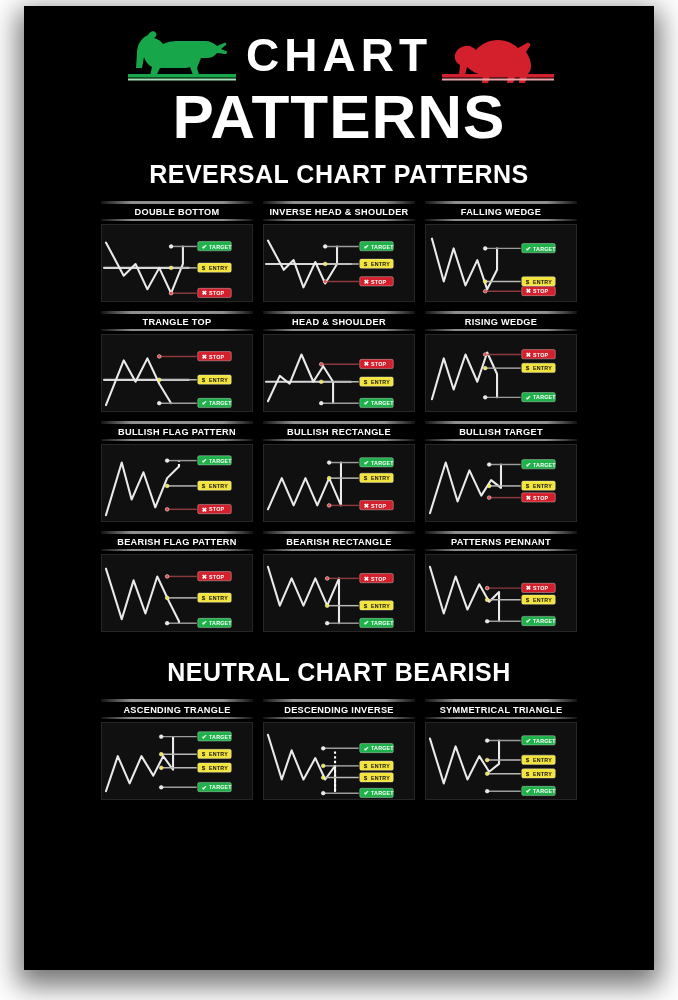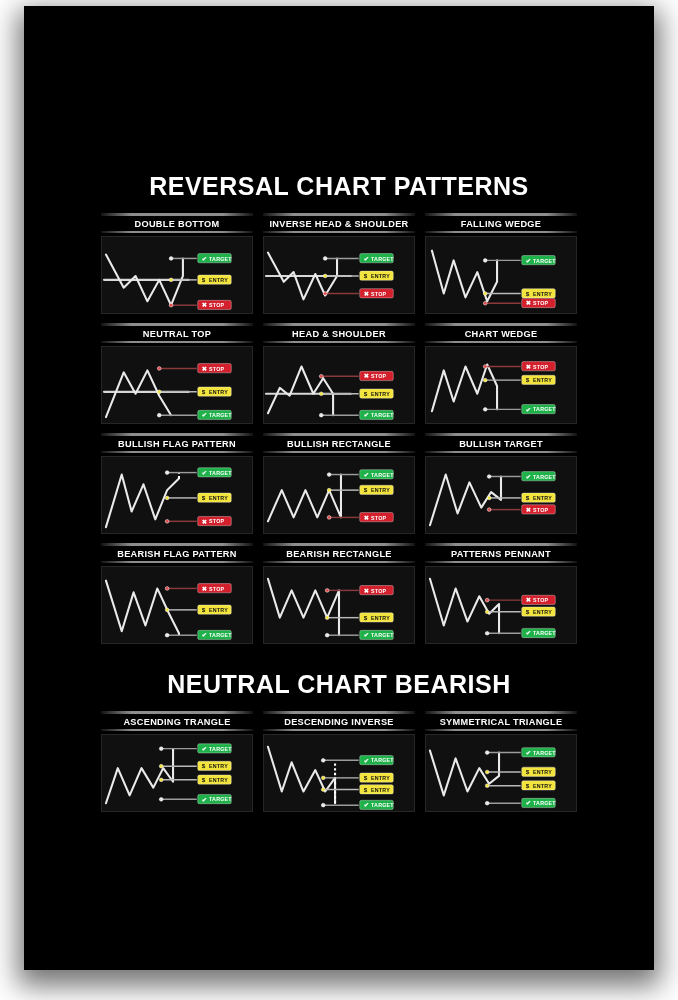--- a/index.html
+++ b/index.html
@@ -62,21 +62,21 @@
     margin-top: -2px;
   }
 
   
   .section-title {
     text-align: center;
     color: #ffffff;
     font-size: 25px;
     font-weight: 800;
     letter-spacing: 0.5px;
-    margin: 26px 0 12px 0;
+    margin: 14px 0 12px 0;
   }
   .section-title.mt-lg { margin-top: 26px; }
 
   .grid-wrap {
     position: relative;
     padding: 0 14px;
   }
   .row {
     display: flex;
     justify-content: center;
@@ -122,20 +122,42 @@
   .side.left  { left: 5px; }
   .side.right { right: 5px; }
 </style>
 </head>
 <body>
 
 <div id="poster-frame">
   <div id="poster">
 
     <div class="header">
+      <div class="header-top">
+
+        <div class="bull-logo">
+          <svg viewBox="0 0 118 60">
+            <path fill="#18a64a" d="M30 10c2-4 6-5 8-2 1 2 0 4-2 5 4 1 7 3 9 6 4-2 9-3 14-3h28c5 0 9 2 12 5l7-3c2-1 3 1 2 2l-5 4 5 2c2 1 1 3-1 3l-8-1c-2 3-6 5-10 5h-6l-4 10 2 7h-6l-3-8-4 1H42l-4 8h-6l2-9c-4-2-7-6-8-10l-2 11h-6l1-15c0-8 4-15 11-18z"></path>
+            <rect x="10" y="49" width="110" height="3.5" fill="#18a64a"></rect>
+            <rect x="10" y="53.5" width="110" height="2" fill="#9fe3b6"></rect>
+          </svg>
+        </div>
+
+        <div class="word-chart">CHART</div>
+
+        <div class="bear-logo">
+          <svg viewBox="0 0 118 60">
+            <path fill="#d4202c" d="M18 40c-4-2-6-6-5-10 1-5 5-8 10-9 4-1 8 1 11 4 5-6 13-10 22-10 8 0 15 3 20 8l9-5c2-1 4 1 3 3l-4 6c3 4 5 9 5 14 0 3-1 6-3 8l-3 9h-6l1-8-5 2-2 6h-6l1-7H48l-2 7h-6l1-8c-6-1-12-4-16-8l-2 8h-6z"></path>
+            <rect x="0" y="49" width="112" height="3.5" fill="#d4202c"></rect>
+            <rect x="0" y="53.5" width="112" height="2" fill="#f0a4aa"></rect>
+          </svg>
+        </div>
+
+      </div>
+      <div class="word-patterns">PATTERNS</div>
     </div>
 
     <div id="sections-host">
         <div class="section-title">REVERSAL CHART PATTERNS</div>
         <div class="grid-wrap">
           <div class="row">
             <div class="card">
               <div class="card-topline"></div>
               <div class="card-title">DOUBLE BOTTOM</div>
               <div class="card-underline"></div>
@@ -230,21 +252,21 @@
                     <text x="101" y="70.3" font-size="6.4" font-family="&quot;Liberation Sans&quot;, sans-serif" font-weight="700" fill="#ffffff">✖</text>
                     <text x="108.5" y="70.2" font-size="5.4" font-family="&quot;Liberation Sans&quot;, sans-serif" font-weight="700" letter-spacing="0.2" fill="#ffffff">STOP</text>
                   </g>
                 </svg>
               </div>
             </div>
           </div>
           <div class="row">
             <div class="card">
               <div class="card-topline"></div>
-              <div class="card-title">NEUTRAL TOP</div>
+              <div class="card-title">TRANGLE TOP</div>
               <div class="card-underline"></div>
               <div class="card-canvas">
                 <svg viewBox="0 0 152 78" preserveAspectRatio="none">
                   <line x1="2" y1="46" x2="88" y2="46" stroke="#d8d8d8" stroke-width="2.2" stroke-linecap="round"></line>
                   <path d="M4 72L22 26L34 48L46 24L58 50L70 70L70 70" fill="none" stroke="#eaeaea" stroke-width="2.1" stroke-linejoin="round" stroke-linecap="round"></path>
                   <line x1="70" y1="70" x2="70" y2="70" stroke="#ffffff" stroke-width="2.1" stroke-dasharray="2.4 2.4"></line>
                   <line x1="58" y1="22" x2="96" y2="22" stroke="#8a3a3d" stroke-width="1.5"></line>
                   <circle cx="58" cy="22" r="1.9" fill="#e04b4b" stroke="#ffffff" stroke-width="0.5"></circle>
                   <g>
                     <rect x="97" y="17" width="34" height="9.5" rx="1.6" fill="#d4202c" stroke="rgba(255,255,255,0.55)" stroke-width="0.6"></rect>
@@ -296,21 +318,21 @@
                   <g>
                     <rect x="97" y="65" width="34" height="9.5" rx="1.6" fill="#1fb24a" stroke="rgba(255,255,255,0.55)" stroke-width="0.6"></rect>
                     <text x="101" y="72.3" font-size="6.4" font-family="&quot;Liberation Sans&quot;, sans-serif" font-weight="700" fill="#ffffff">✔</text>
                     <text x="108.5" y="72.2" font-size="5.4" font-family="&quot;Liberation Sans&quot;, sans-serif" font-weight="700" letter-spacing="0.2" fill="#ffffff">TARGET</text>
                   </g>
                 </svg>
               </div>
             </div>
             <div class="card">
               <div class="card-topline"></div>
-              <div class="card-title">CHART WEDGE</div>
+              <div class="card-title">RISING WEDGE</div>
               <div class="card-underline"></div>
               <div class="card-canvas">
                 <svg viewBox="0 0 152 78" preserveAspectRatio="none">
                   <path d="M6 66L18 24L28 56L40 20L52 48L62 18L72 40L72 64" fill="none" stroke="#eaeaea" stroke-width="2.1" stroke-linejoin="round" stroke-linecap="round"></path>
                   <line x1="72" y1="64" x2="72" y2="64" stroke="#ffffff" stroke-width="2.1" stroke-dasharray="2.4 2.4"></line>
                   <line x1="60" y1="20" x2="96" y2="20" stroke="#8a3a3d" stroke-width="1.5"></line>
                   <circle cx="60" cy="20" r="1.9" fill="#e04b4b" stroke="#ffffff" stroke-width="0.5"></circle>
                   <g>
                     <rect x="97" y="15" width="34" height="9.5" rx="1.6" fill="#d4202c" stroke="rgba(255,255,255,0.55)" stroke-width="0.6"></rect>
                     <text x="101" y="22.3" font-size="6.4" font-family="&quot;Liberation Sans&quot;, sans-serif" font-weight="700" fill="#ffffff">✖</text>

